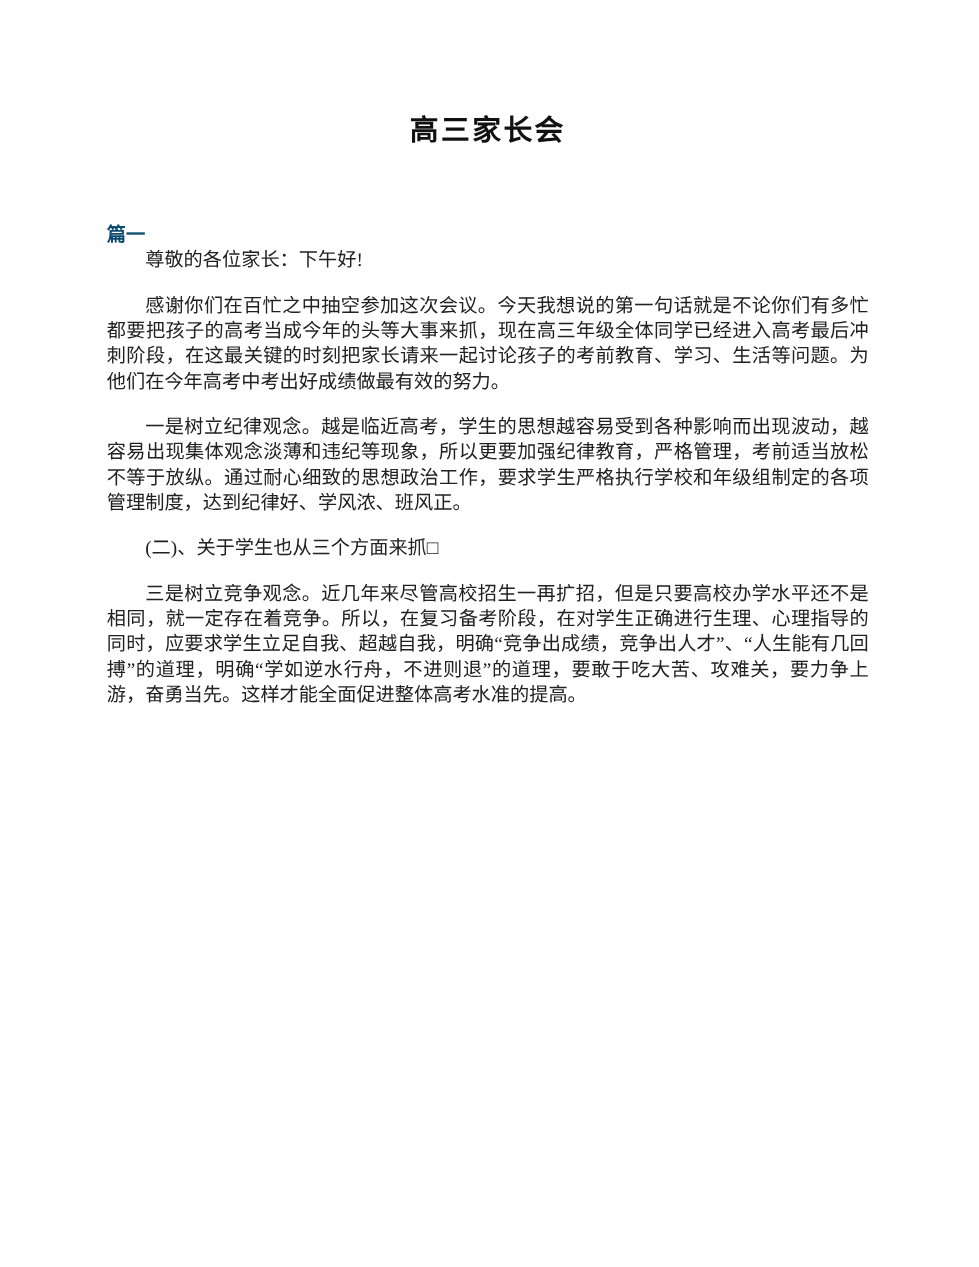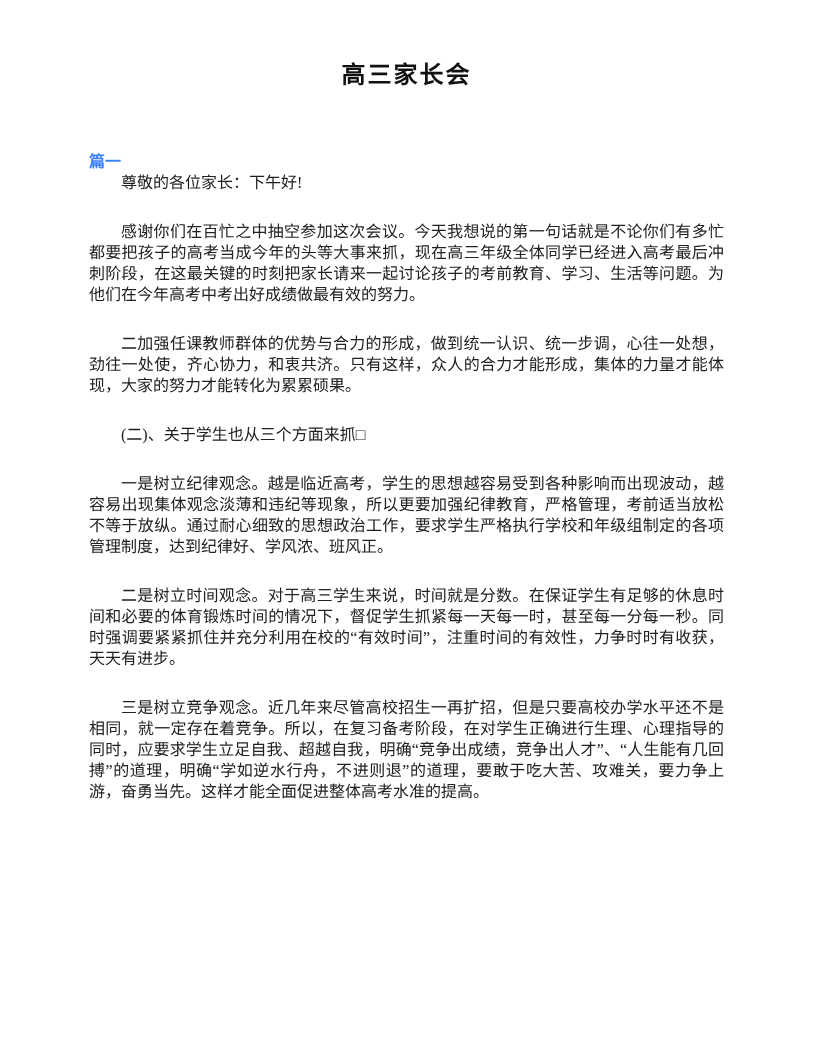--- a/index.html
+++ b/index.html
@@ -7,64 +7,62 @@
     padding: 0;
     background: #ffffff;
   }
   .page {
     position: relative;
     width: 816px;
     height: 1056px;
     margin: 0 auto;
     background: #ffffff;
     box-sizing: border-box;
-    padding: 61px 92px 40px 89px;
+    padding: 96px 92px 40px 89px;
     font-family: "Liberation Serif", "DejaVu Serif", serif;
     font-size: 16px;
     line-height: 21px;
     color: #212121;
     overflow: hidden;
   }
   .doc-title {
     font-size: 24px;
     line-height: 29px;
     font-weight: 700;
     letter-spacing: 2px;
     text-align: center;
     margin: 0 0 61px 0;
     color: #111111;
   }
   .section-label {
-    color: #3b82f6;
+    color: #0c4a6e;
     font-weight: 700;
     font-size: 16px;
     line-height: 21px;
   }
   .body-text p {
     margin: 0;
     text-indent: 32px;
     text-align: justify;
     text-justify: inter-ideograph;
     word-break: break-all;
     font-family: Liberation Serif, serif;
   }
   .body-text p + p {
-    margin-top: 28px;
+    margin-top: 17px;
   }
 </style>
 </head>
 <body>
 
 <div class="page">
   <h1 class="doc-title">高三家长会</h1>
 
   <div class="section-label">篇一</div>
 
   <div class="body-text">
     <p>尊敬的各位家长：下午好!</p>
     <p>感谢你们在百忙之中抽空参加这次会议。今天我想说的第一句话就是不论你们有多忙都要把孩子的高考当成今年的头等大事来抓，现在高三年级全体同学已经进入高考最后冲刺阶段，在这最关键的时刻把家长请来一起讨论孩子的考前教育、学习、生活等问题。为他们在今年高考中考出好成绩做最有效的努力。</p>
-    <p>二加强任课教师群体的优势与合力的形成，做到统一认识、统一步调，心往一处想，劲往一处使，齐心协力，和衷共济。只有这样，众人的合力才能形成，集体的力量才能体现，大家的努力才能转化为累累硕果。</p>
+    <p>一是树立纪律观念。越是临近高考，学生的思想越容易受到各种影响而出现波动，越容易出现集体观念淡薄和违纪等现象，所以更要加强纪律教育，严格管理，考前适当放松不等于放纵。通过耐心细致的思想政治工作，要求学生严格执行学校和年级组制定的各项管理制度，达到纪律好、学风浓、班风正。</p>
     <p>(二)、关于学生也从三个方面来抓□</p>
-    <p>一是树立纪律观念。越是临近高考，学生的思想越容易受到各种影响而出现波动，越容易出现集体观念淡薄和违纪等现象，所以更要加强纪律教育，严格管理，考前适当放松不等于放纵。通过耐心细致的思想政治工作，要求学生严格执行学校和年级组制定的各项管理制度，达到纪律好、学风浓、班风正。</p>
-    <p>二是树立时间观念。对于高三学生来说，时间就是分数。在保证学生有足够的休息时间和必要的体育锻炼时间的情况下，督促学生抓紧每一天每一时，甚至每一分每一秒。同时强调要紧紧抓住并充分利用在校的“有效时间”，注重时间的有效性，力争时时有收获，天天有进步。</p>
     <p>三是树立竞争观念。近几年来尽管高校招生一再扩招，但是只要高校办学水平还不是相同，就一定存在着竞争。所以，在复习备考阶段，在对学生正确进行生理、心理指导的同时，应要求学生立足自我、超越自我，明确“竞争出成绩，竞争出人才”、“人生能有几回搏”的道理，明确“学如逆水行舟，不进则退”的道理，要敢于吃大苦、攻难关，要力争上游，奋勇当先。这样才能全面促进整体高考水准的提高。</p>
   </div>
 </div>
 
 </body></html>

